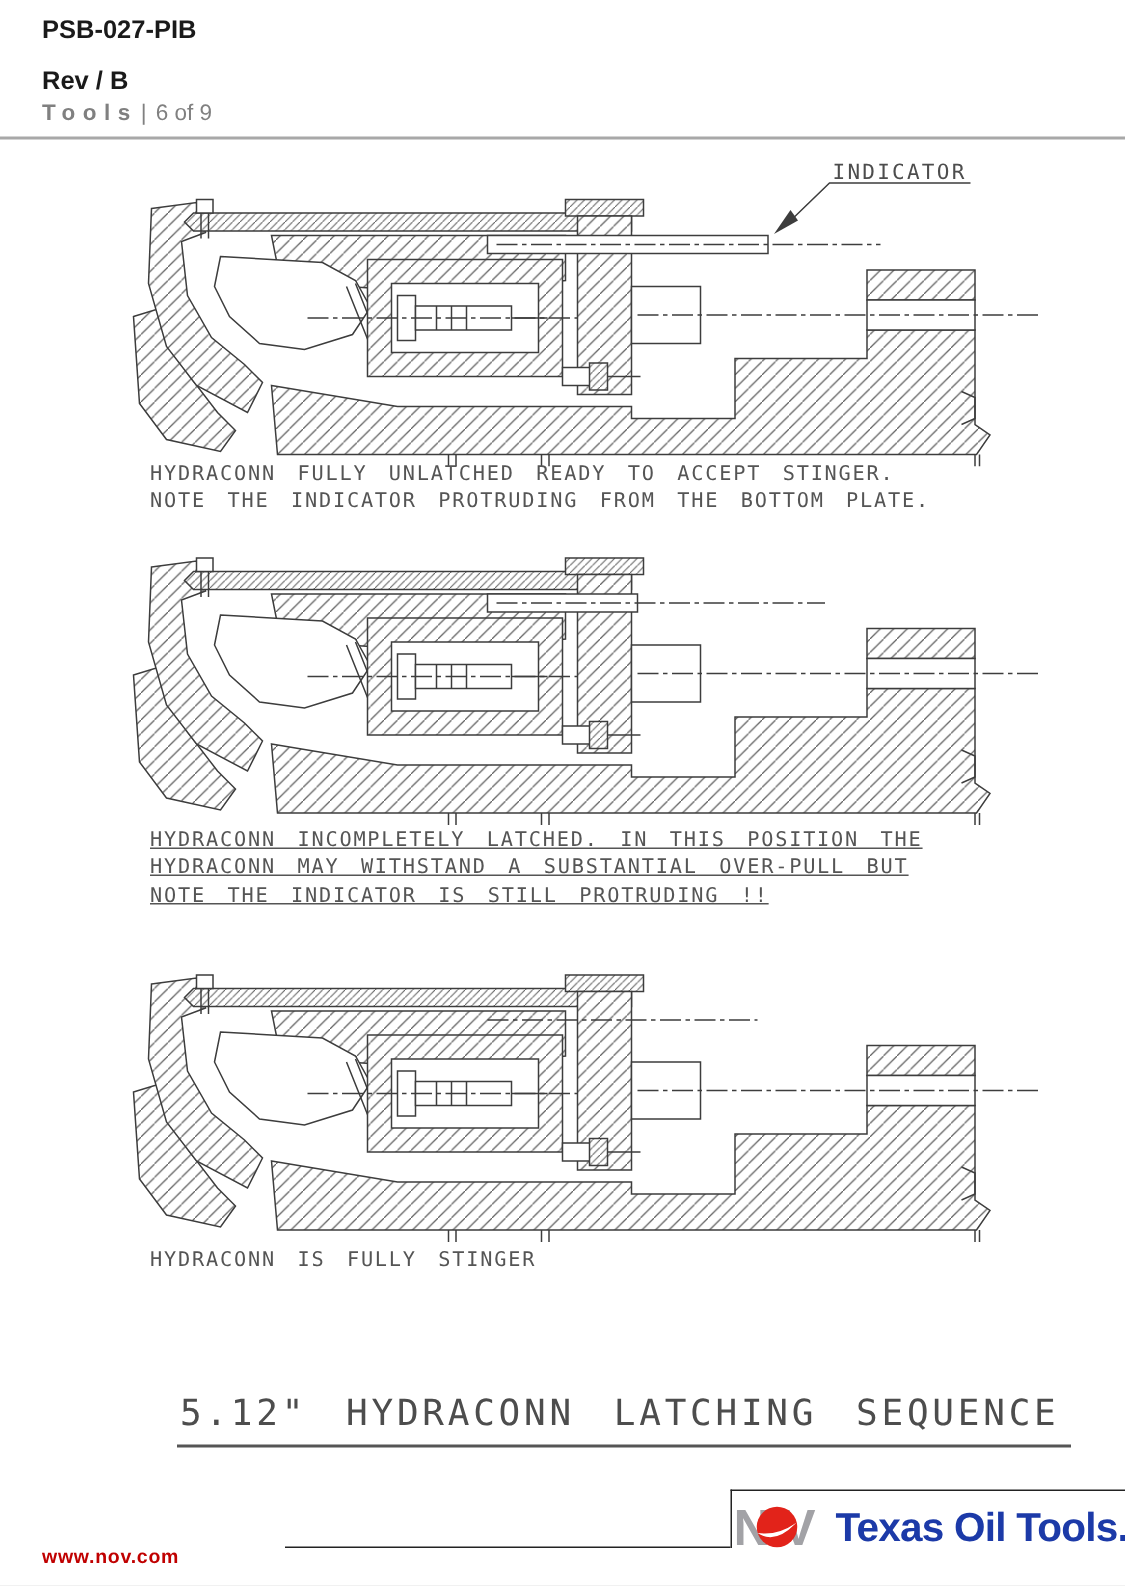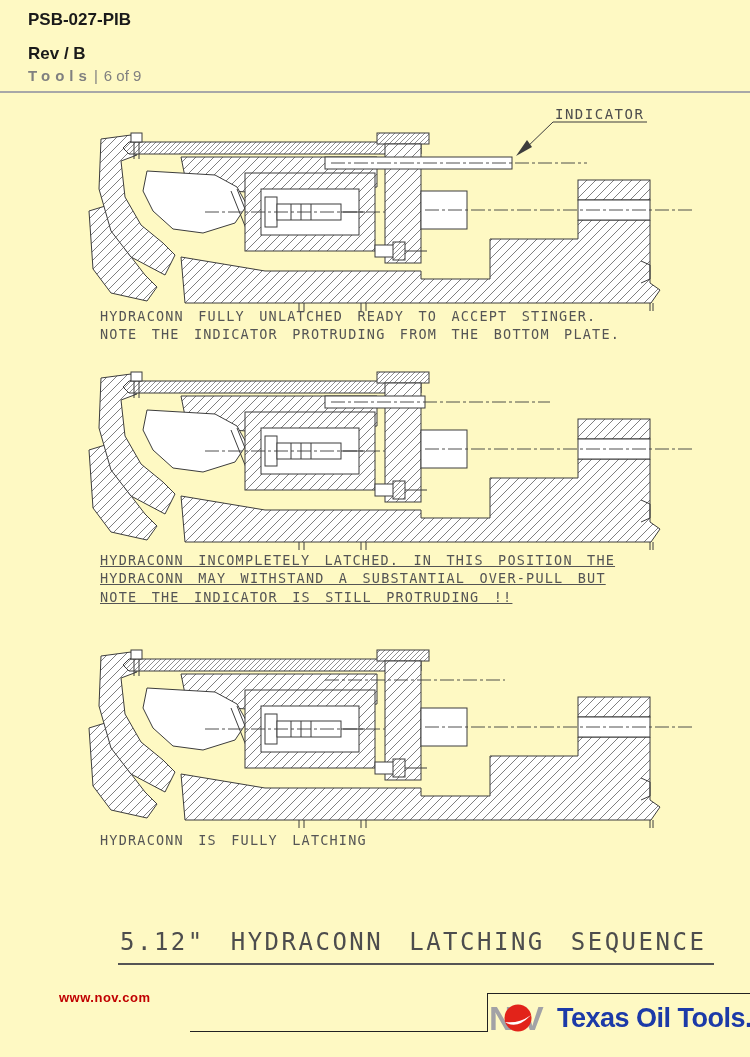--- a/index.html
+++ b/index.html
@@ -1,17 +1,17 @@
 <!DOCTYPE html>
 <html><head>
 <meta charset="utf-8">
 <style>
   html,body{margin:0;padding:0;background:#e8e8e8;}
   .page{
-    position:relative;width:750px;height:1057px;background:#fef9c3;
+    position:relative;width:750px;height:1057px;background:#ffffff;
     font-family:"Liberation Sans",sans-serif;overflow:hidden;margin:0 auto;
   }
   
   .doc-id{position:absolute;left:28px;top:10px;font-size:17px;font-weight:bold;color:#1a1a1a;}
   .doc-rev{position:absolute;left:28px;top:44px;font-size:17px;font-weight:bold;color:#1a1a1a;}
   .page-line{position:absolute;left:28px;top:67px;font-size:15px;color:#808080;}
   .page-line .plabel{font-weight:bold;letter-spacing:5px;}
   .page-line .psep{margin:0 6px 0 2px;}
   .divider{position:absolute;left:0;top:91px;width:750px;height:2px;background:#a8a8a8;}
   
@@ -30,21 +30,21 @@
   .caption{position:absolute;left:100px;font-family:"DejaVu Sans Mono",monospace;
     font-size:13.5px;line-height:18.3px;color:#555555;letter-spacing:1.2px;word-spacing:5px;white-space:nowrap;}
   .cap-1{top:307px;}
   .cap-2{top:551px;text-decoration:underline;}
   .cap-3{top:831px;}
   
   .dwg-title{position:absolute;left:118px;top:928px;font-family:"DejaVu Sans Mono",monospace;
     font-size:24px;color:#4d4d4d;letter-spacing:2.5px;word-spacing:9px;white-space:nowrap;
     padding:0 8px 7px 2px;border-bottom:2px solid #555555;}
   
-  .website{position:absolute;left:28px;top:990px;font-size:13px;font-weight:bold;color:#c00000;letter-spacing:0.5px;margin-left:31px;}
+  .website{position:absolute;left:28px;top:1030px;font-size:13px;font-weight:bold;color:#c00000;letter-spacing:0.5px;}
   .f-hline1{position:absolute;left:190px;top:1031px;width:297px;height:1px;background:#222222;}
   .f-vline{position:absolute;left:487px;top:993px;width:1px;height:39px;background:#222222;}
   .f-hline2{position:absolute;left:487px;top:993px;width:263px;height:1px;background:#222222;}
   .nov-mark{position:absolute;left:491px;top:1002px;width:54px;height:32px;}
   .nov-mark text{font-family:"Liberation Sans",sans-serif;font-weight:bold;font-size:34px;fill:#a2a2a6;}
   .wordmark{position:absolute;left:557px;top:1003px;font-size:27px;font-weight:bold;
     color:#1c3aa8;letter-spacing:-0.5px;white-space:nowrap;}
 </style>
 </head>
 <body>
@@ -147,21 +147,21 @@
   <div class="caption cap-1">
     <div>HYDRACONN FULLY UNLATCHED READY TO ACCEPT STINGER.</div>
     <div>NOTE THE INDICATOR PROTRUDING FROM THE BOTTOM PLATE.</div>
   </div>
   <div class="caption cap-2">
     <div>HYDRACONN INCOMPLETELY LATCHED. IN THIS POSITION THE</div>
     <div>HYDRACONN MAY WITHSTAND A SUBSTANTIAL OVER-PULL BUT</div>
     <div>NOTE THE INDICATOR IS STILL PROTRUDING !!</div>
   </div>
   <div class="caption cap-3">
-    <div>HYDRACONN IS FULLY LATCHING</div>
+    <div>HYDRACONN IS FULLY STINGER</div>
   </div>
 
   <div class="dwg-title">5.12" HYDRACONN LATCHING SEQUENCE</div>
 
   <div class="website">www.nov.com</div>
   <div class="f-hline1"></div>
   <div class="f-vline"></div>
   <div class="f-hline2"></div>
 
   <svg class="nov-mark" viewBox="0 0 54 32">

